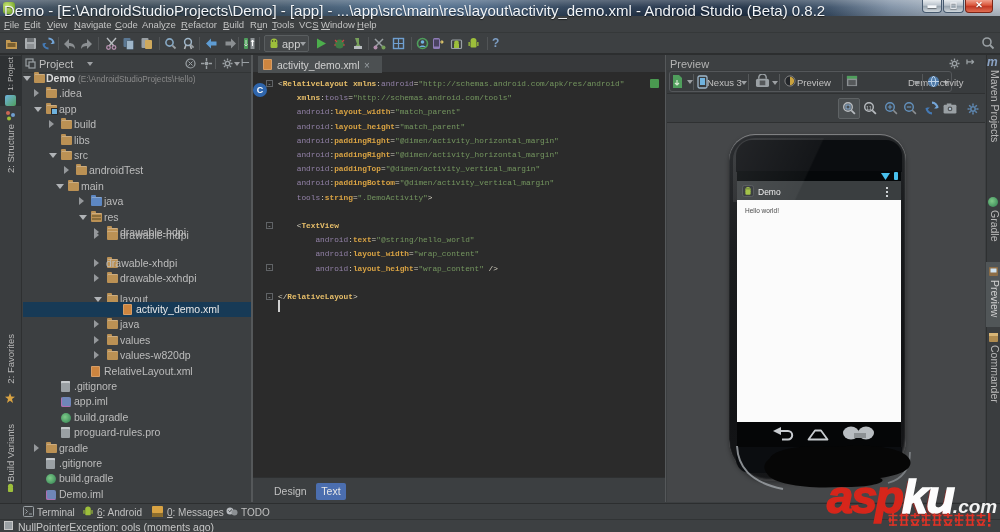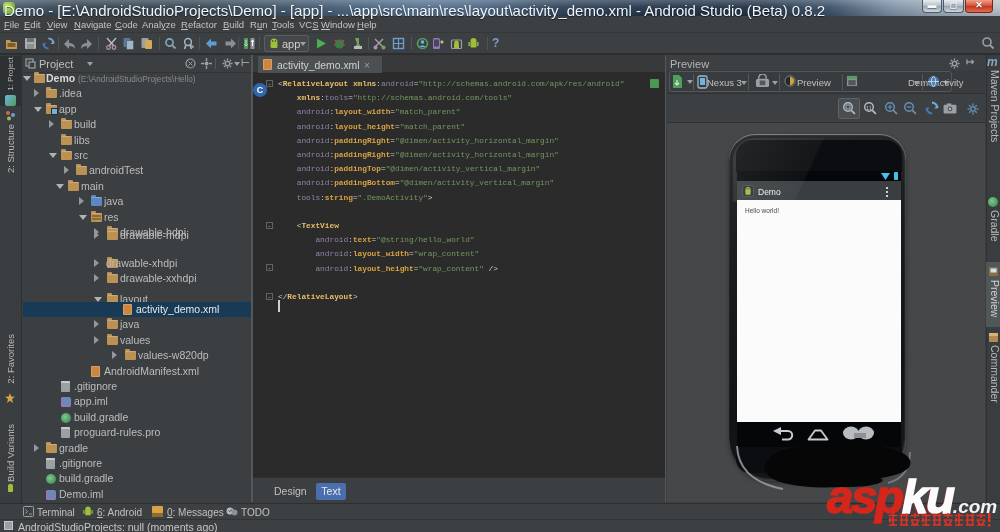--- a/index.html
+++ b/index.html
@@ -346,28 +346,28 @@
 <div class="ab row" style="left:23px;top:317.4px">
     <span class="arc" style="left:71px"></span>
     <span class="fo" style="left:84px"></span>
     <span class="lb" style="left:97px">java</span>
   </div>
 <div class="ab row" style="left:23px;top:332.8px">
     <span class="arc" style="left:71px"></span>
     <span class="fo" style="left:84px"></span>
     <span class="lb" style="left:97px">values</span>
   </div>
-<div class="ab row" style="left:41px;top:348.2px">
+<div class="ab row" style="left:23px;top:348.2px">
     <span class="arc" style="left:71px"></span>
     <span class="fo" style="left:84px"></span>
     <span class="lb" style="left:97px">values-w820dp</span>
   </div>
 <div class="ab row" style="left:23px;top:363.6px">
     <span class="fxml" style="left:68px"></span>
-    <span class="lb" style="left:81px">AndroidManifest.xml</span>
+    <span class="lb" style="left:81px">RelativeLayout.xml</span>
   </div>
 <div class="ab row" style="left:23px;top:379.0px">
     <span class="ffile" style="left:38px"></span>
     <span class="lb" style="left:51px">.gitignore</span>
   </div>
 <div class="ab row" style="left:23px;top:394.4px">
     <span class="fiml" style="left:38px"></span>
     <span class="lb" style="left:51px">app.iml</span>
   </div>
 <div class="ab row" style="left:23px;top:409.8px">
@@ -598,21 +598,21 @@
 <div class="ab" style="left:152px;top:506px;width:11px;height:11px;background:#d9a343;border-radius:1px;box-shadow:inset 0 -4px 0 #8c6d2e"></div>
 <span class="ab blb" style="left:167px"><u>0</u>: Messages</span>
 <svg class="ab" style="left:226px;top:506px;width:12px;height:11px" viewBox="0 0 12 11">
     <circle cx="4" cy="5" r="3.5" fill="#b8bcc0"></circle>
     <circle cx="8.5" cy="6.5" r="3" fill="#8c9093"></circle>
     <path d="M2.5 4.5l1.2 1.2L6 3.5" stroke="#3c3f41" fill="none"></path>
   </svg>
 <span class="ab blb" style="left:241px">TODO</span>
 <div class="ab" id="sbar"></div>
 <div class="ab" style="left:4px;top:521px;width:9px;height:9px;background:#9aa0a4;border:1px solid #c8c8c8"></div>
-<span class="ab" style="left:18px;top:521px;font-size:10.5px;color:#c6c6c6">AndroidStudioProjects: null (moments ago)</span>
+<span class="ab" style="left:18px;top:521px;font-size:10.5px;color:#c6c6c6">NullPointerException: ools (moments ago)</span>
 
 <svg class="ab" style="left:750px;top:440px;width:170px;height:50px;z-index:8" viewBox="0 0 170 50">
     <path d="M20 18 C25 8 60 4 85 7 C115 3 148 7 157 16 C166 25 158 34 130 38 C140 42 120 48 90 47 C55 49 25 44 18 35 C12 28 14 23 20 18 Z" fill="#060606"></path>
   </svg>
 <div class="ab" id="wm"><span class="r">asp</span><span class="w">ku</span><span class="c">.com</span></div>
 <svg class="ab" style="left:888px;top:512px;width:106px;height:17px;z-index:9" viewBox="0 0 106 17">
     <g stroke="#e03226" stroke-width="1.6" fill="none">
       <path d="M0.5 3.5h9M0.5 8h9M1 13h8"></path>
       <path d="M5 1v13M2 5.5v5"></path>
     </g>

